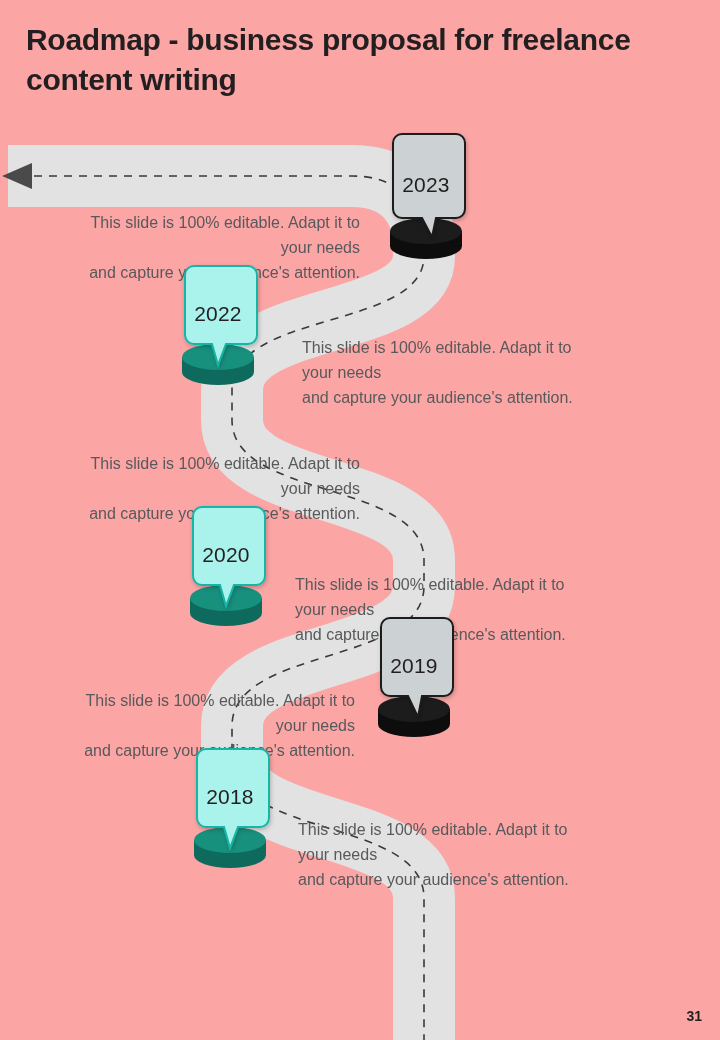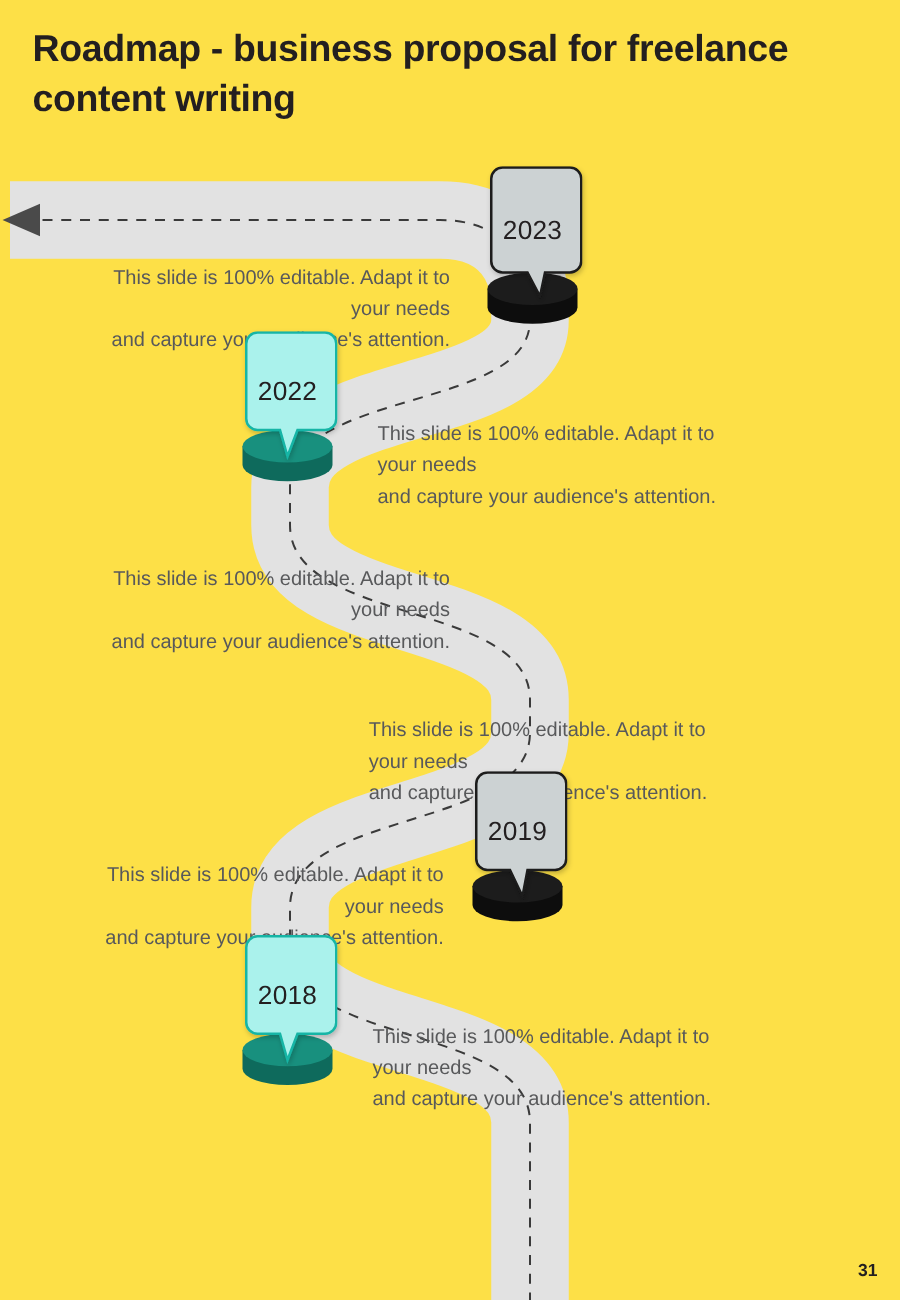--- a/index.html
+++ b/index.html
@@ -8,21 +8,21 @@
   }
   body {
     width: 720px; height: 1040px;
     position: relative;
     font-family: "Liberation Sans", sans-serif;
     overflow: hidden;
   }
   #slide {
     position: absolute; inset: 0;
     width: 720px; height: 1040px;
-    background: #fde047;
+    background: #fca5a5;
   }
 
   
   #title {
     position: absolute;
     left: 26px; top: 20px;
     width: 672px;
     font-size: 30px;
     font-weight: bold;
     line-height: 1.33;
@@ -146,32 +146,42 @@
     <svg class="disc-svg disc" style="top:85px;" width="76" height="46" viewBox="0 0 76 46">
       <path d="M 2,13 L 2,28 A 36,13 0 0 0 74,28 L 74,13 Z" fill="#0d0d0d"></path>
       <ellipse cx="38" cy="13" rx="36" ry="13" fill="#1c1c1c"></ellipse>
     </svg>
     <svg class="bubble-svg" style="position:absolute; left:26px; top:0;" width="74" height="106" viewBox="0 0 74 106" filter="url(#bubbleShadow)">
       <path d="M 10,1 H 64 A 9,9 0 0 1 73,10 V 76 A 9,9 0 0 1 64,85 H 44 L 40,104 L 30,85 H 10 A 9,9 0 0 1 1,76 V 10 A 9,9 0 0 1 10,1 Z" fill="#ccd2d3" stroke="#1a1a1a" stroke-width="2"></path>
     </svg>
     <div class="year-label" style="top:28px;">2023</div>
   </div>
 
-  <div class="marker" style="left:170px; top:265px;">
+  <div class="marker" style="left:158px; top:265px;">
     <svg class="disc-svg disc" style="top:79px;" width="76" height="46" viewBox="0 0 76 46">
       <path d="M 2,13 L 2,28 A 36,13 0 0 0 74,28 L 74,13 Z" fill="#0e6a5c"></path>
       <ellipse cx="38" cy="13" rx="36" ry="13" fill="#18907e"></ellipse>
     </svg>
     <svg class="bubble-svg" style="position:absolute; left:26px; top:0;" width="74" height="104" viewBox="0 0 74 104" filter="url(#bubbleShadow)">
       <path d="M 10,1 H 64 A 9,9 0 0 1 73,10 V 70 A 9,9 0 0 1 64,79 H 42 L 34,100 L 28,79 H 10 A 9,9 0 0 1 1,70 V 10 A 9,9 0 0 1 10,1 Z" fill="#aaf2ec" stroke="#17b5a6" stroke-width="2"></path>
     </svg>
     <div class="year-label" style="top:25px;">2022</div>
   </div>
 
 
+  <div class="marker" style="left:166px; top:506px;">
+    <svg class="disc-svg disc" style="top:79px;" width="76" height="46" viewBox="0 0 76 46">
+      <path d="M 2,13 L 2,28 A 36,13 0 0 0 74,28 L 74,13 Z" fill="#0e6a5c"></path>
+      <ellipse cx="38" cy="13" rx="36" ry="13" fill="#18907e"></ellipse>
+    </svg>
+    <svg class="bubble-svg" style="position:absolute; left:26px; top:0;" width="74" height="104" viewBox="0 0 74 104" filter="url(#bubbleShadow)">
+      <path d="M 10,1 H 64 A 9,9 0 0 1 73,10 V 70 A 9,9 0 0 1 64,79 H 42 L 34,100 L 28,79 H 10 A 9,9 0 0 1 1,70 V 10 A 9,9 0 0 1 10,1 Z" fill="#aaf2ec" stroke="#17b5a6" stroke-width="2"></path>
+    </svg>
+    <div class="year-label" style="top:25px;">2020</div>
+  </div>
 
   <div class="marker" style="left:354px; top:617px;">
     <svg class="disc-svg disc" style="top:79px;" width="76" height="46" viewBox="0 0 76 46">
       <path d="M 2,13 L 2,28 A 36,13 0 0 0 74,28 L 74,13 Z" fill="#0d0d0d"></path>
       <ellipse cx="38" cy="13" rx="36" ry="13" fill="#1c1c1c"></ellipse>
     </svg>
     <svg class="bubble-svg" style="position:absolute; left:26px; top:0;" width="74" height="104" viewBox="0 0 74 104" filter="url(#bubbleShadow)">
       <path d="M 10,1 H 64 A 9,9 0 0 1 73,10 V 70 A 9,9 0 0 1 64,79 H 42 L 38,100 L 28,79 H 10 A 9,9 0 0 1 1,70 V 10 A 9,9 0 0 1 10,1 Z" fill="#ccd2d3" stroke="#1a1a1a" stroke-width="2"></path>
     </svg>
     <div class="year-label" style="top:25px;">2019</div>

